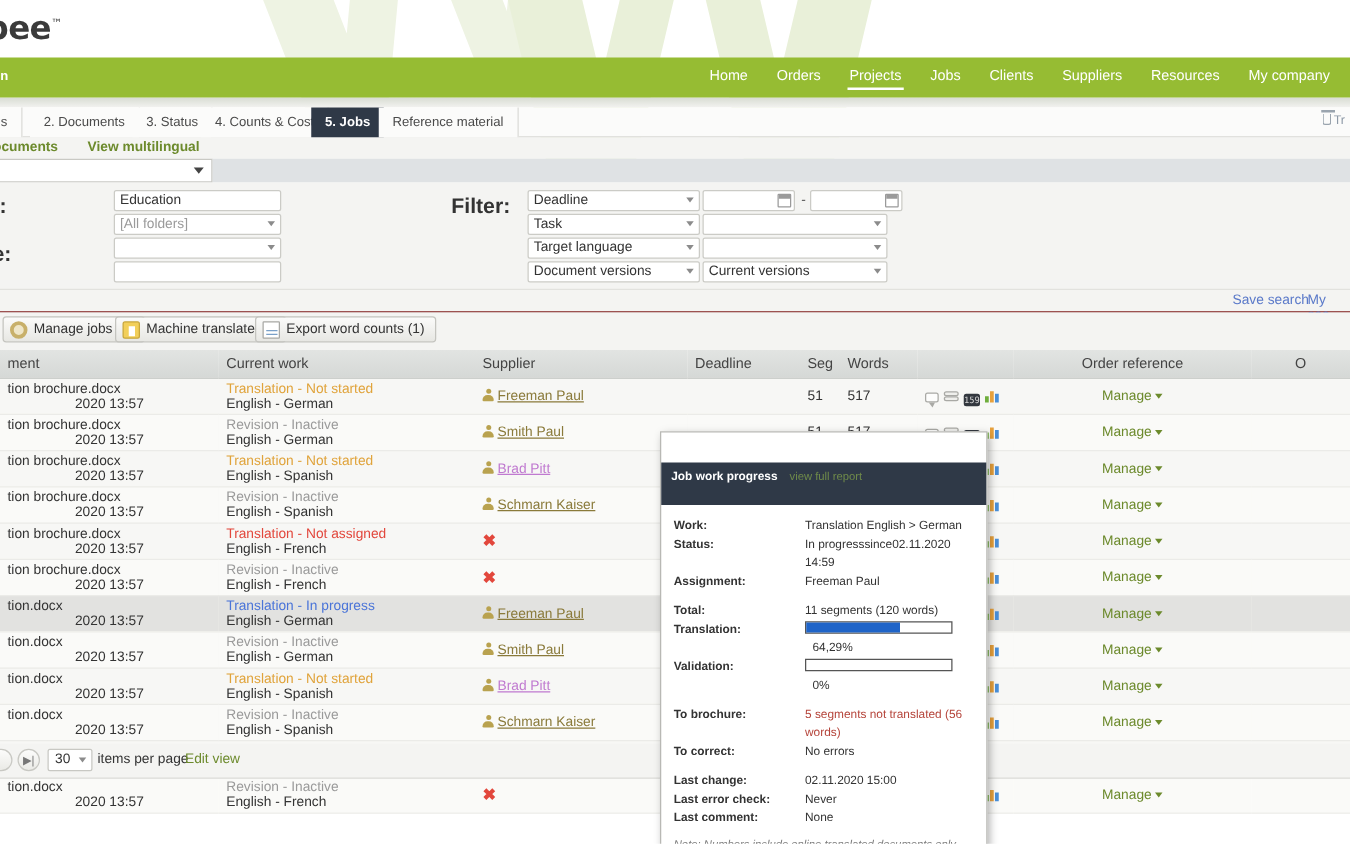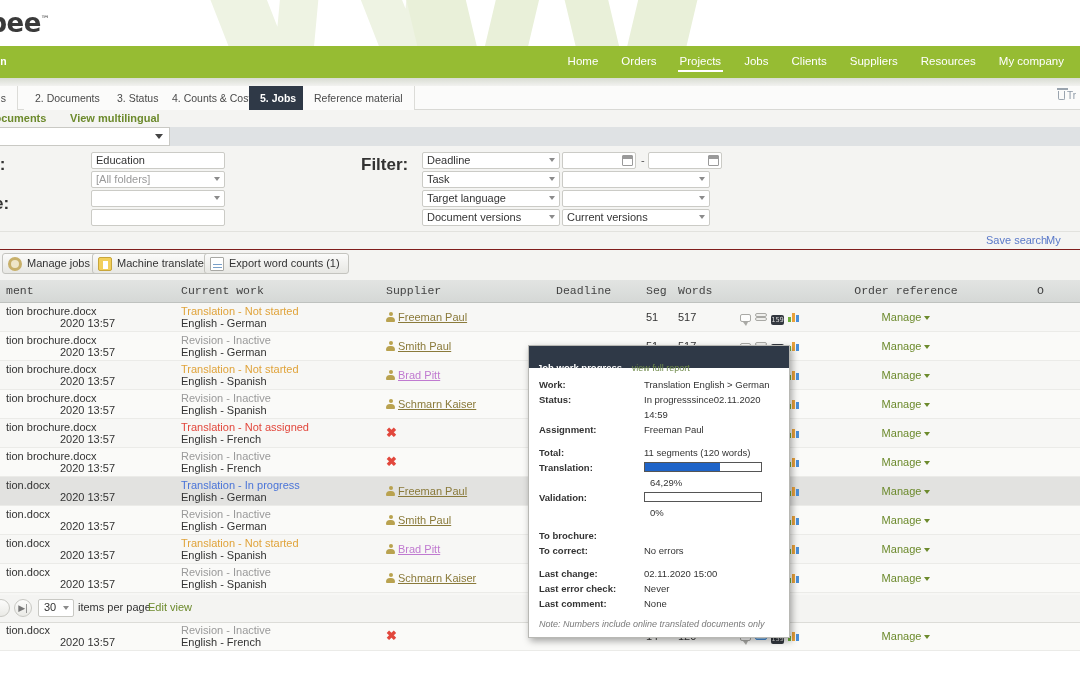--- a/index.html
+++ b/index.html
@@ -207,21 +207,21 @@
   
   .tablewrap {
     position:absolute; left:0; top:280px; width:1080px; height:315px;
     background:#f7f7f5; z-index:3;
   }
   table.jobs { width:1080px; border-collapse:collapse; table-layout:fixed; }
   table.jobs thead th {
     background:linear-gradient(#e2e4e2,#d5d8d6);
     border-bottom:1px solid #bfc2bf;
     height:22px; font-size:11.5px; color:#444; font-weight:normal;
-    text-align:left; padding:0 6px; white-space:nowrap;font-family:Liberation Mono, monospace;
+    text-align:left; padding:0 6px; white-space:nowrap;
   }
   table.jobs tbody td {
     height:24px; font-size:11px; padding:2px 6px; vertical-align:middle;
     border-bottom:1px solid #ebebe8;
   }
   tbody tr { background:#f7f7f5; }
   tbody tr.alt { background:#fafaf8; }
   tbody tr.sel { background:#e2e2e0; }
 
   .doc-name { color:#333; display:block; line-height:12px; }
@@ -322,22 +322,23 @@
   }
 
   
   .tooltip {
     position:absolute; left:528px; top:345px; width:262px;
     background:#ffffff; border:1px solid #b8b8b4;
     box-shadow:2px 3px 7px rgba(0,0,0,0.35);
     z-index:20; font-size:9.5px;
   }
   .tt-head {
-    background:#2f3947; height:22px; line-height:22px; padding:11px 8px;
+    background:#2f3947; height:34px; line-height:22px; padding:0 8px;
     color:#ffffff;
+    margin-top:24px;
   }
   .tt-title { font-weight:bold; font-size:9.5px; }
   .tt-report { color:#6f8a4a; font-size:9px; margin-left:7px;
                text-decoration:none; }
   .tt-body { padding:9px 10px 8px 10px; }
   .tt-row { display:flex; line-height:15px; }
   .tt-k { width:105px; font-weight:bold; color:#333; }
   .tt-v { flex:1; color:#333; }
   .tt-v.red { color:#b5443a; }
   .tt-gap { height:8px; }
@@ -748,20 +749,21 @@
       <div class="tt-v">
         <span class="bar"><span id="bar-validation" style="width: 0%;"></span></span>
         <span class="pct">0%</span>
       </div>
     </div>
 
     <div class="tt-gap"></div>
 
     <div class="tt-row">
       <div class="tt-k">To brochure:</div>
+      <div class="tt-v red">5 segments not translated (56 words)</div>
     </div>
     <div class="tt-row">
       <div class="tt-k">To correct:</div>
       <div class="tt-v">No errors</div>
     </div>
 
     <div class="tt-gap"></div>
 
     <div class="tt-row">
       <div class="tt-k">Last change:</div>

